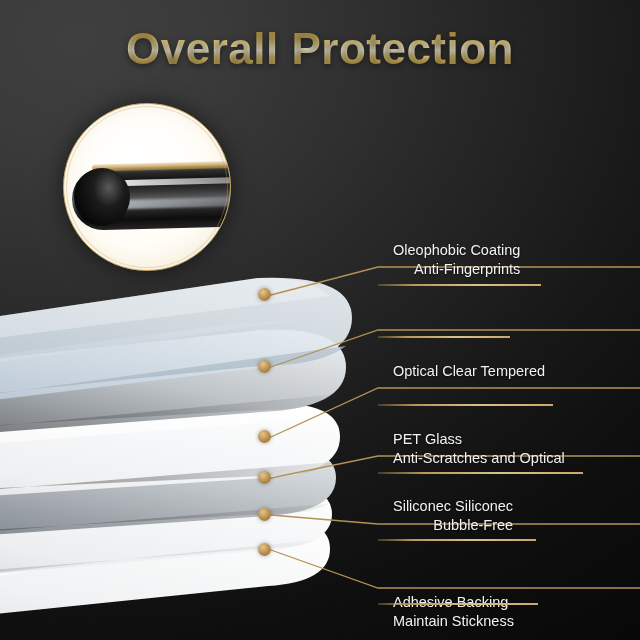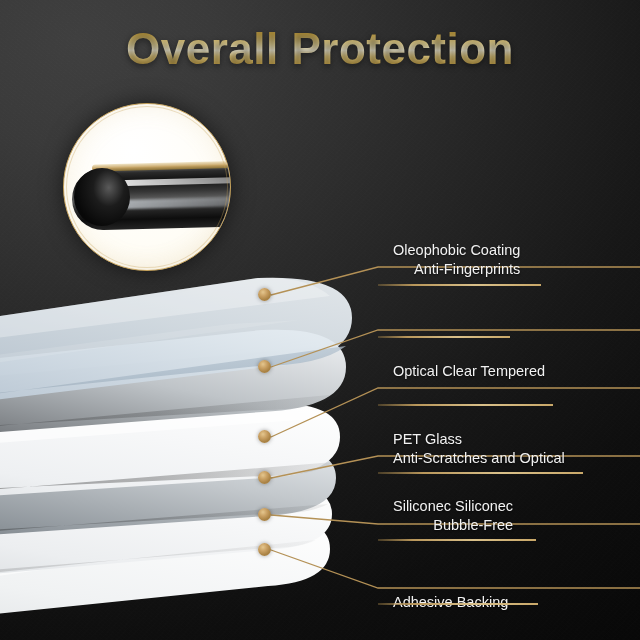--- a/index.html
+++ b/index.html
@@ -360,16 +360,17 @@
   <div class="callout-rule" style="left:378px; top:472px; width:205px;"></div>
 
   <div class="callout" style="left:393px; top:497px;">
     <span>Siliconec Siliconec</span>
     <span class="l2">Bubble-Free</span>
   </div>
   <div class="callout-rule" style="left:378px; top:539px; width:158px;"></div>
 
   <div class="callout" style="left:393px; top:561px;margin-top:32px;">
     <span>Adhesive Backing</span>
+    <span class="l2">Maintain Stickness</span>
   </div>
   <div class="callout-rule" style="left:378px; top:603px; width:160px;"></div>
 
 </div>
 
 </body></html>

